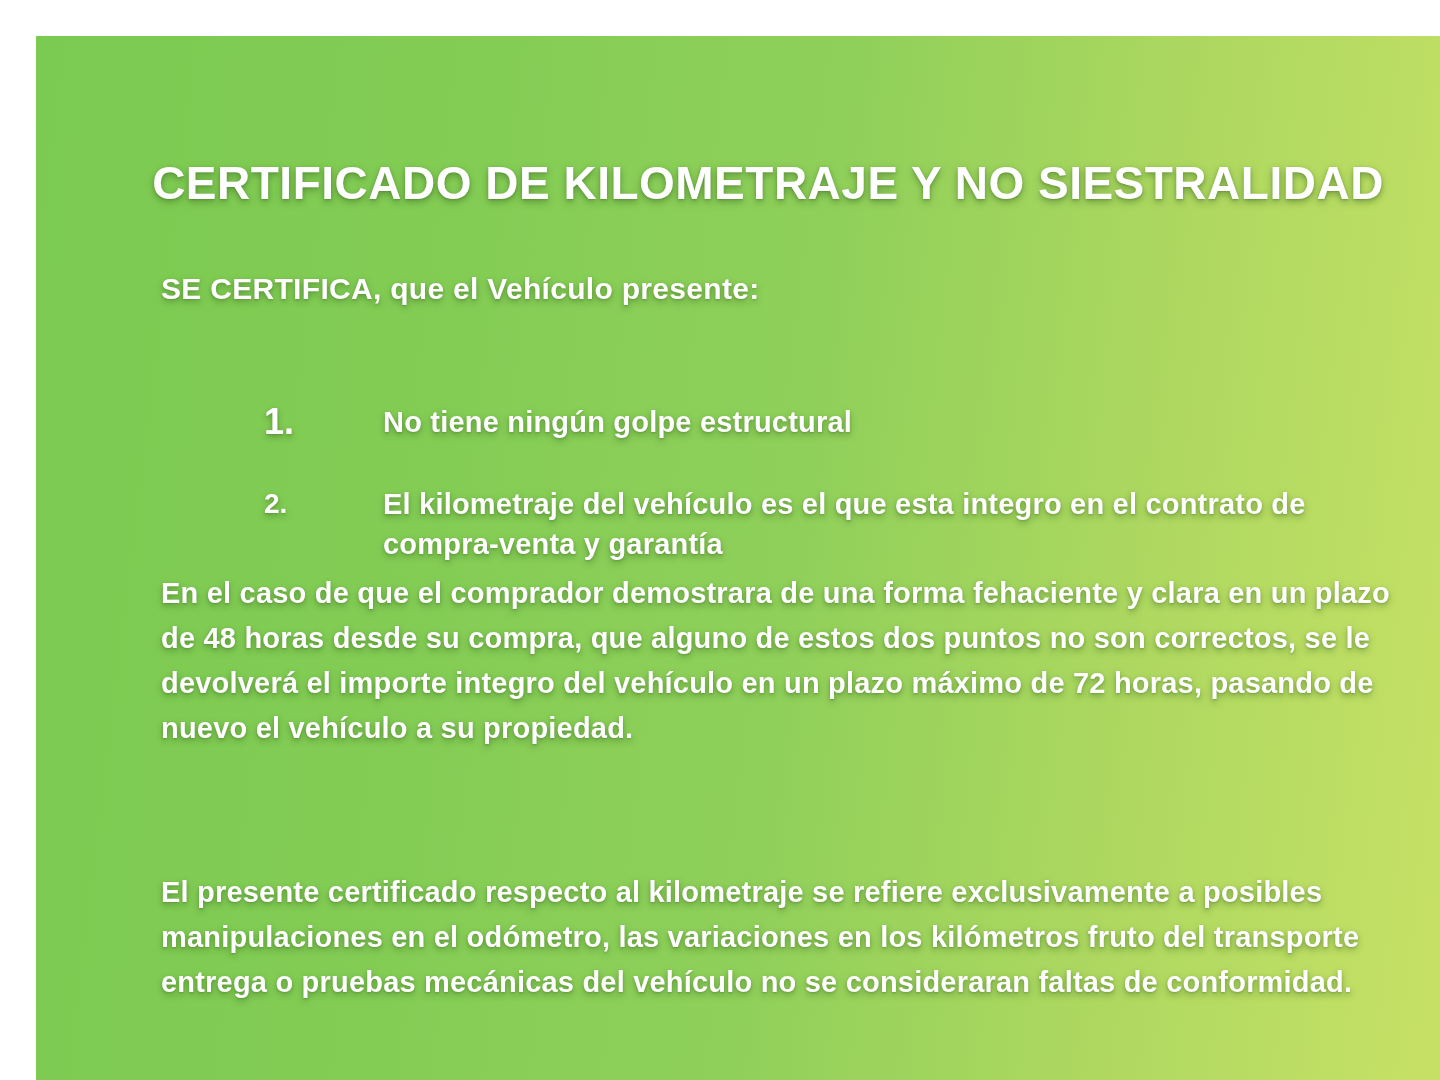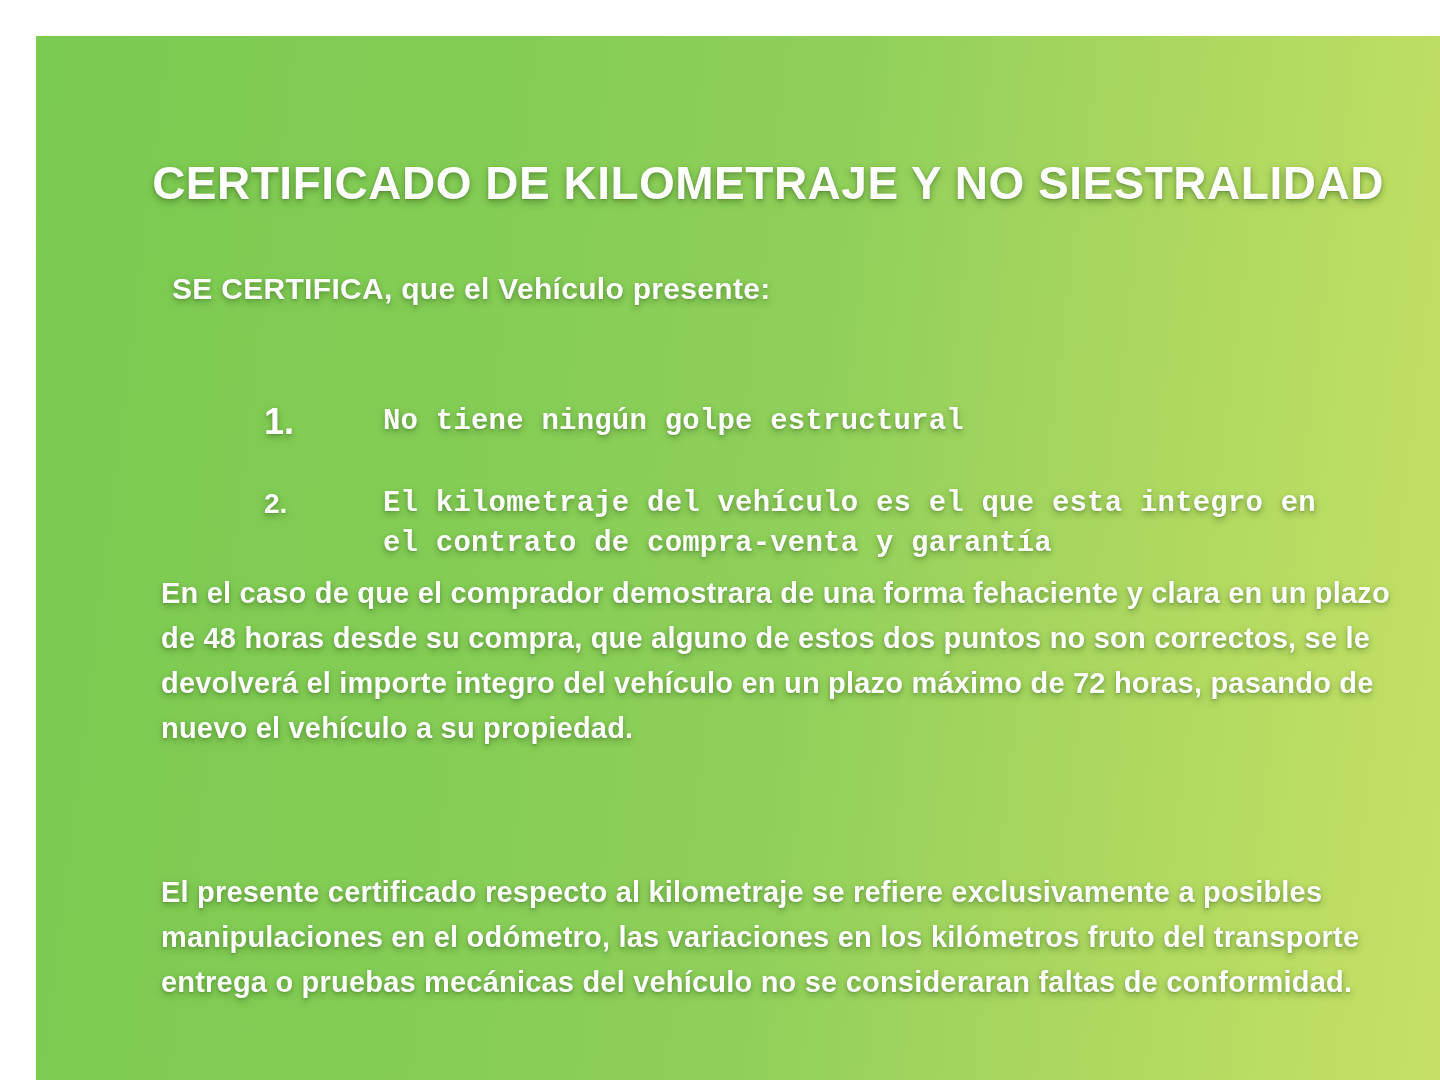--- a/index.html
+++ b/index.html
@@ -28,21 +28,21 @@
     text-align: center;
     font-size: 46px;
     letter-spacing: 0.5px;
     color: #ffffff;
     text-shadow: 0 3px 7px rgba(58, 104, 32, 0.55), 0 1px 2px rgba(58, 104, 32, 0.35);
   }
 
   .intro-line {
     position: absolute;
     top: 224px;
-    left: 124px;
+    left: 113px;
     font-size: 30px;
     letter-spacing: 0.3px;
     text-shadow: 0 3px 6px rgba(58, 104, 32, 0.5), 0 1px 2px rgba(58, 104, 32, 0.3);
   }
 
   .clauses {
     position: absolute;
     top: 330px;
     left: 192px;
     width: 1150px;
@@ -65,21 +65,20 @@
   .clause:first-child .clause-number {
     font-size: 36px;
     line-height: 40px;
   }
 
   .clause-text {
     flex: 1;
     font-size: 29px;
     line-height: 40px;
     letter-spacing: 0.2px;
-    font-family: Liberation Mono, monospace;
   }
 
   .body-paragraph {
     position: absolute;
     left: 113px;
     width: 1240px;
     font-size: 29px;
     line-height: 45px;
     letter-spacing: 0.2px;
     text-shadow: 0 3px 6px rgba(58, 104, 32, 0.5), 0 1px 2px rgba(58, 104, 32, 0.3);

